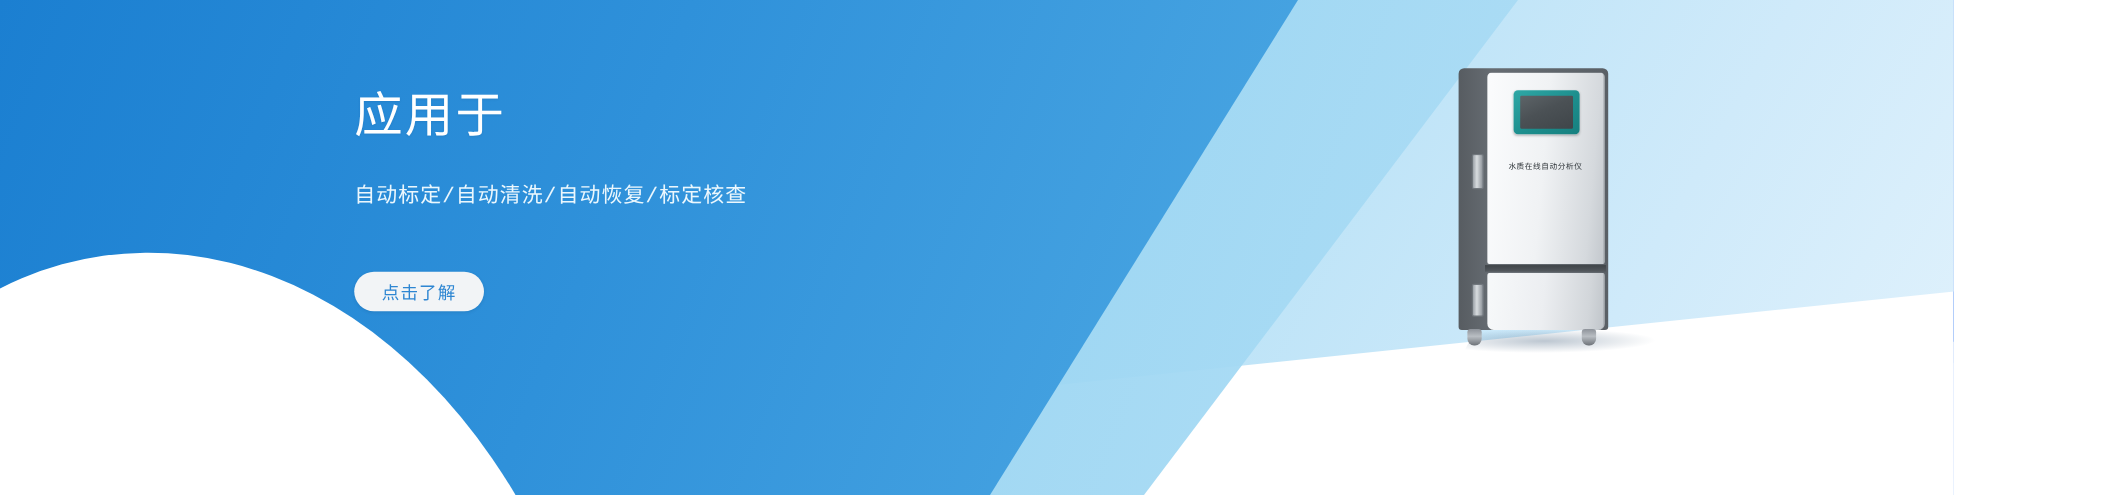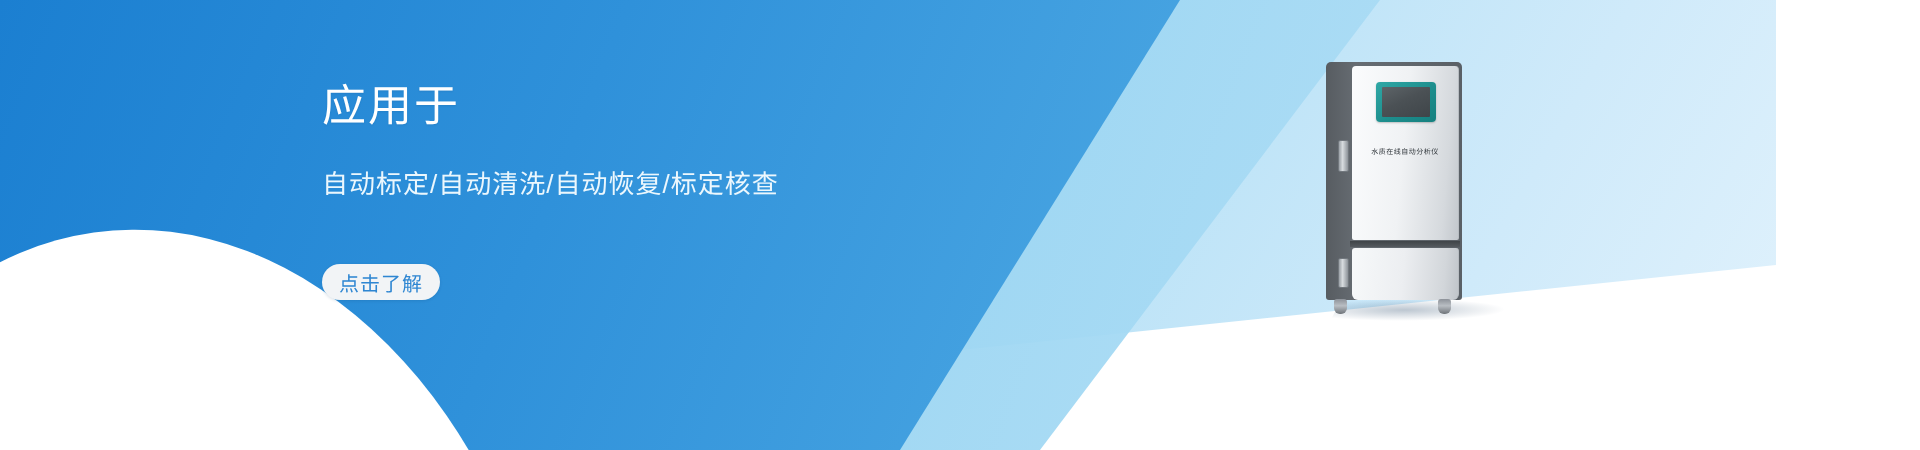--- a/index.html
+++ b/index.html
@@ -102,40 +102,41 @@
     font-weight: 400;
     letter-spacing: 2px;
     white-space: nowrap;
     text-shadow: 0 1px 2px rgba(0, 60, 110, .12);
   }
   .headline .line { display: block; }
 
   .subhead {
     margin-top: 26px;
     color: #f2fbff;
-    font-size: 26px;
+    font-size: 19px;
     line-height: 1.5;
     letter-spacing: 1px;
     white-space: nowrap;
     opacity: .97;
+    font-family: Liberation Mono, monospace;
   }
 
   .cta {
     display: inline-flex;
     align-items: center;
     justify-content: center;
     margin-top: 34px;
     width: 118px;
     height: 36px;
     border: none;
     border-radius: 18px;
     background: #f2f4f6;
     color: #2e86d2;
     font-family: Liberation Mono, monospace;
-    font-size: 20px;
+    font-size: 16px;
     letter-spacing: 1px;
     cursor: pointer;
     box-shadow: 0 1px 3px rgba(0, 50, 95, .14);
   }
 
   
   .device {
     position: absolute;
     left: 1298px;
     top: 62px;

